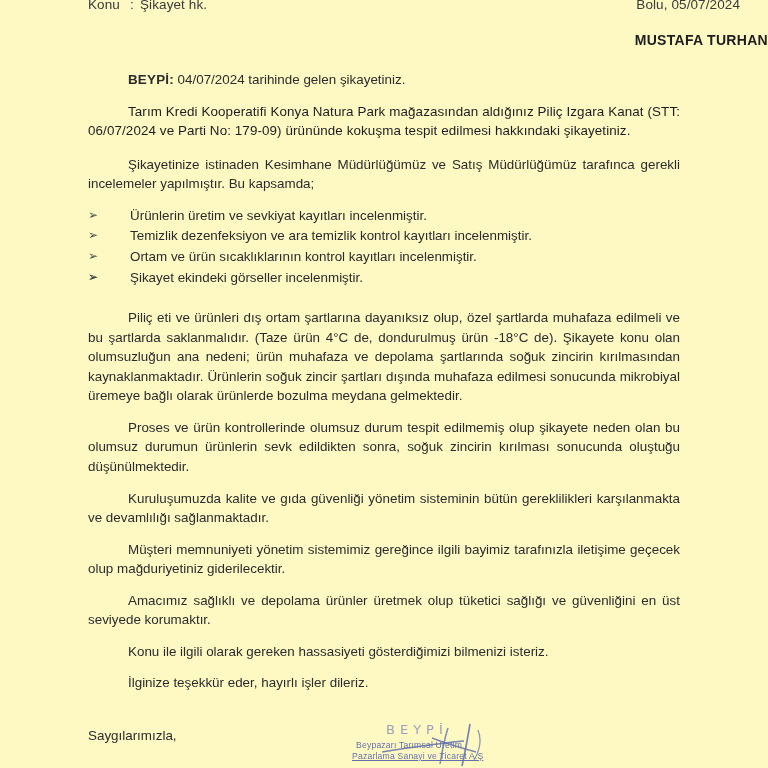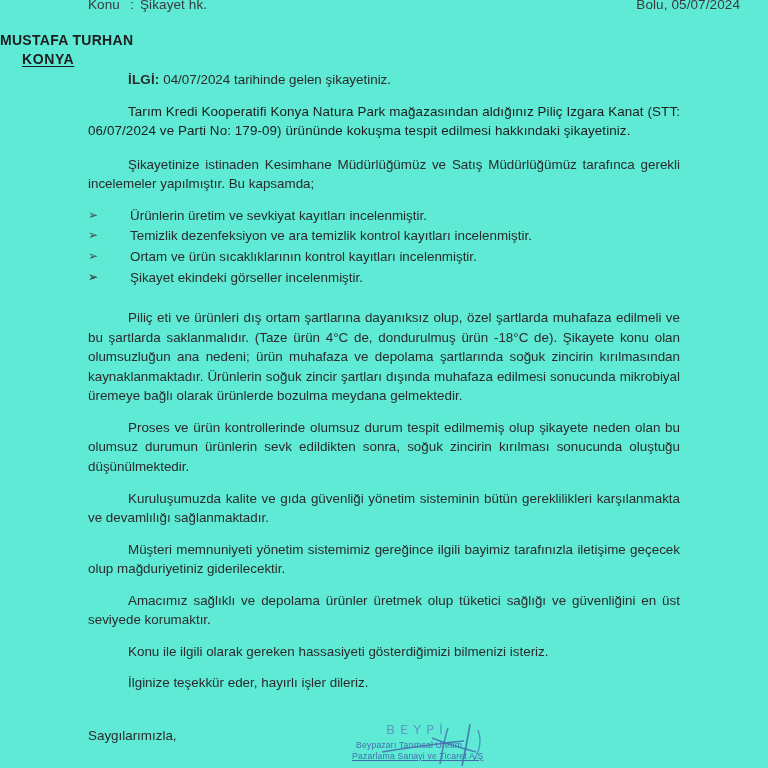--- a/index.html
+++ b/index.html
@@ -13,21 +13,21 @@
     height: 768px;
     overflow: hidden;
     font-family: "Liberation Sans", "DejaVu Sans", sans-serif;
     color: #231f20;
     position: relative;
   }
 
   .page {
     position: absolute;
     inset: 0;
-    background: #5eead4;
+    background: #fef9c3;
   }
 
   
   .header-row {
     position: absolute;
     top: -3px;
     left: 0;
     right: 0;
     height: 22px;
     display: flex;
@@ -50,21 +50,21 @@
     white-space: nowrap;
     color: #3a3a3c;
   }
 
   
   .recipient {
     position: absolute;
     top: 31px;
     left: 0;
     right: 0;
-    text-align: left;
+    text-align: right;
     font-weight: bold;
     font-size: 14px;
     letter-spacing: 0.3px;
     line-height: 1.35;
     color: #1d1d1f;
   }
   .recipient .city {
     display: block;
     text-decoration: underline;
     text-underline-offset: 2px;
@@ -187,26 +187,25 @@
 
   <div class="header-row">
     <div class="konu-line">
       <span class="konu-label">Konu</span><span class="konu-sep">:</span><span>Şikayet hk.</span>
     </div>
     <div class="date-line">Bolu, 05/07/2024</div>
   </div>
 
   <div class="recipient">
     <span>MUSTAFA TURHAN</span>
-    <span class="city">KONYA</span>
   </div>
 
   <div class="body-area">
 
-    <p class="para ilgi"><b>İLGİ:</b><span> 04/07/2024 tarihinde gelen şikayetiniz.</span></p>
+    <p class="para ilgi"><b>BEYPİ:</b><span> 04/07/2024 tarihinde gelen şikayetiniz.</span></p>
 
     <p class="bold-para">Tarım Kredi Kooperatifi Konya Natura Park mağazasından aldığınız Piliç Izgara Kanat (STT: 06/07/2024 ve Parti No: 179-09) ürününde kokuşma tespit edilmesi hakkındaki şikayetiniz.</p>
 
     <p class="para">Şikayetinize istinaden Kesimhane Müdürlüğümüz ve Satış Müdürlüğümüz tarafınca gerekli incelemeler yapılmıştır. Bu kapsamda;</p>
 
     <ul class="arrow-list">
       <li><span class="bullet">➢</span><span>Ürünlerin üretim ve sevkiyat kayıtları incelenmiştir.</span></li>
       <li><span class="bullet">➢</span><span>Temizlik dezenfeksiyon ve ara temizlik kontrol kayıtları incelenmiştir.</span></li>
       <li><span class="bullet">➢</span><span>Ortam ve ürün sıcaklıklarının kontrol kayıtları incelenmiştir.</span></li>
       <li class="wrap"><span class="bullet">➢</span></li>

